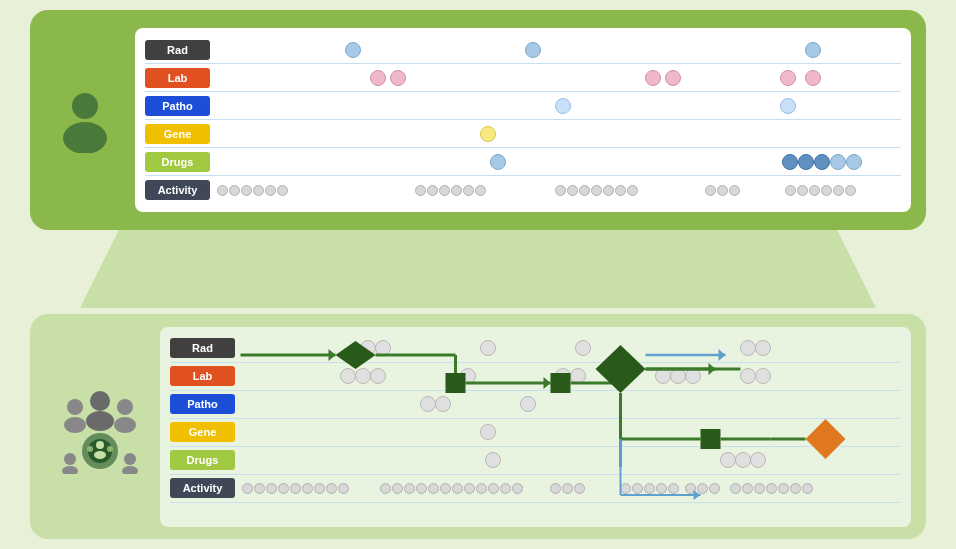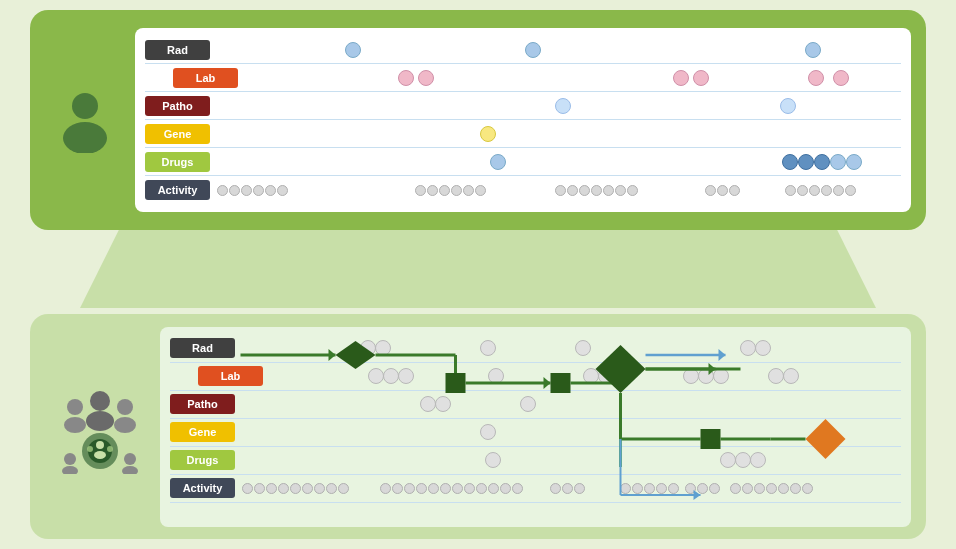--- a/index.html
+++ b/index.html
@@ -164,22 +164,22 @@
     .flow-svg {
       position: absolute;
       top: 0;
       left: 0;
       width: 100%;
       height: 100%;
       pointer-events: none;
     }
 
     .label-rad { background: #404040; }
-    .label-lab { background: #e05020; margin-left: 28px; }
-    .label-patho { background: #7f1d1d; }
+    .label-lab { background: #e05020; }
+    .label-patho { background: #1d4ed8; }
     .label-gene { background: #f0c000; }
     .label-drugs { background: #a0c840; }
     .label-activity { background: #404858; }
   </style>
 </head>
 <body>
 
 <div class="main-container">
 
   <div class="connector"></div>

